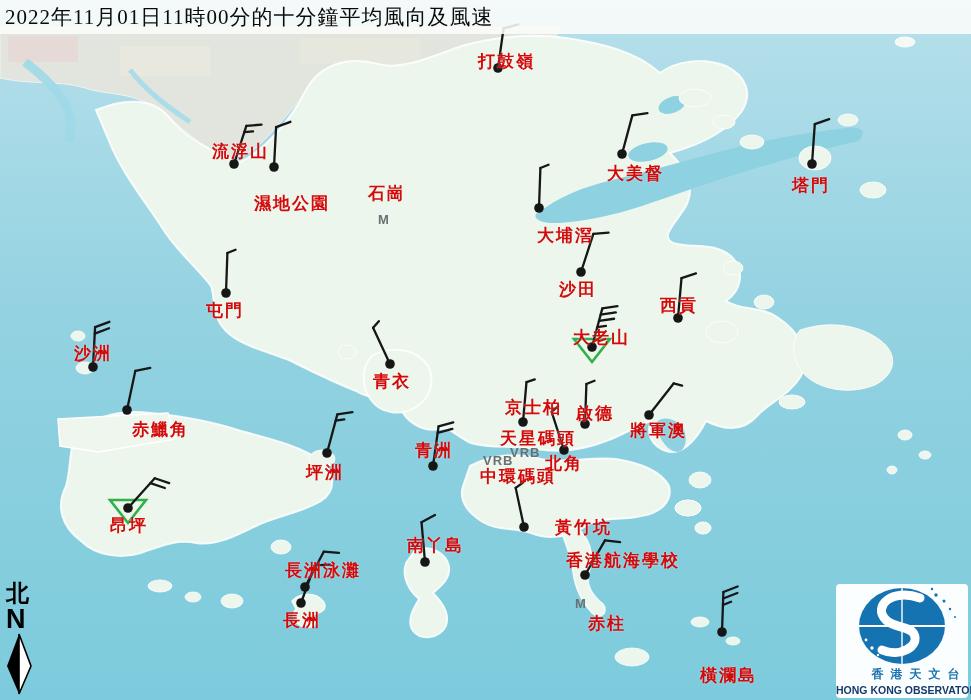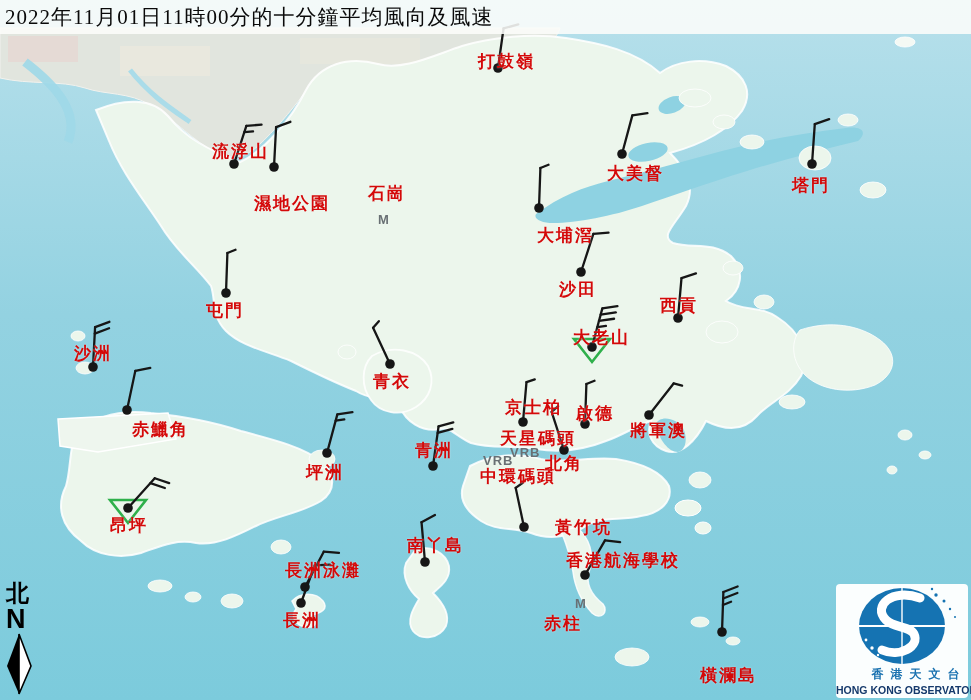--- a/index.html
+++ b/index.html
@@ -358,21 +358,21 @@
       <div class="st-label" style="left: 545px; top: 452px; text-align: center;">北角</div>
       <div class="st-label" style="left: 630px; top: 419px;">將軍澳</div>
       <div class="st-label" style="left: 306px; top: 461px;">坪洲</div>
       <div class="st-label" style="left: 415px; top: 439px;">青洲</div>
       <div class="st-label" style="left: 110px; top: 514px; text-align: center;">昂坪</div>
       <div class="st-label" style="left: 407px; top: 534px;">南丫島</div>
       <div class="st-label" style="left: 508px; top: 516px; margin-left: 47px;">黃竹坑</div>
       <div class="st-label" style="left: 566px; top: 549px;">香港航海學校</div>
       <div class="st-label" style="left: 285px; top: 559px;">長洲泳灘</div>
       <div class="st-label" style="left: 283px; top: 609px; font-family: Liberation Serif, serif;">長洲</div>
-      <div class="st-label" style="left: 544px; top: 612px;">赤柱</div>
+      <div class="st-label" style="left: 588px; top: 612px;">赤柱</div>
       <div class="st-note" style="left: 575px; top: 596px;">M</div>
       <div class="st-label" style="left: 700px; top: 640px; margin-top: 24px;">橫瀾島</div>
     </div>
 
   <div class="titlebar">
     <div class="t">2022年11月01日11時00分的十分鐘平均風向及風速</div>
   </div>
 
   <div class="compass">
     <div class="zh">北</div>

